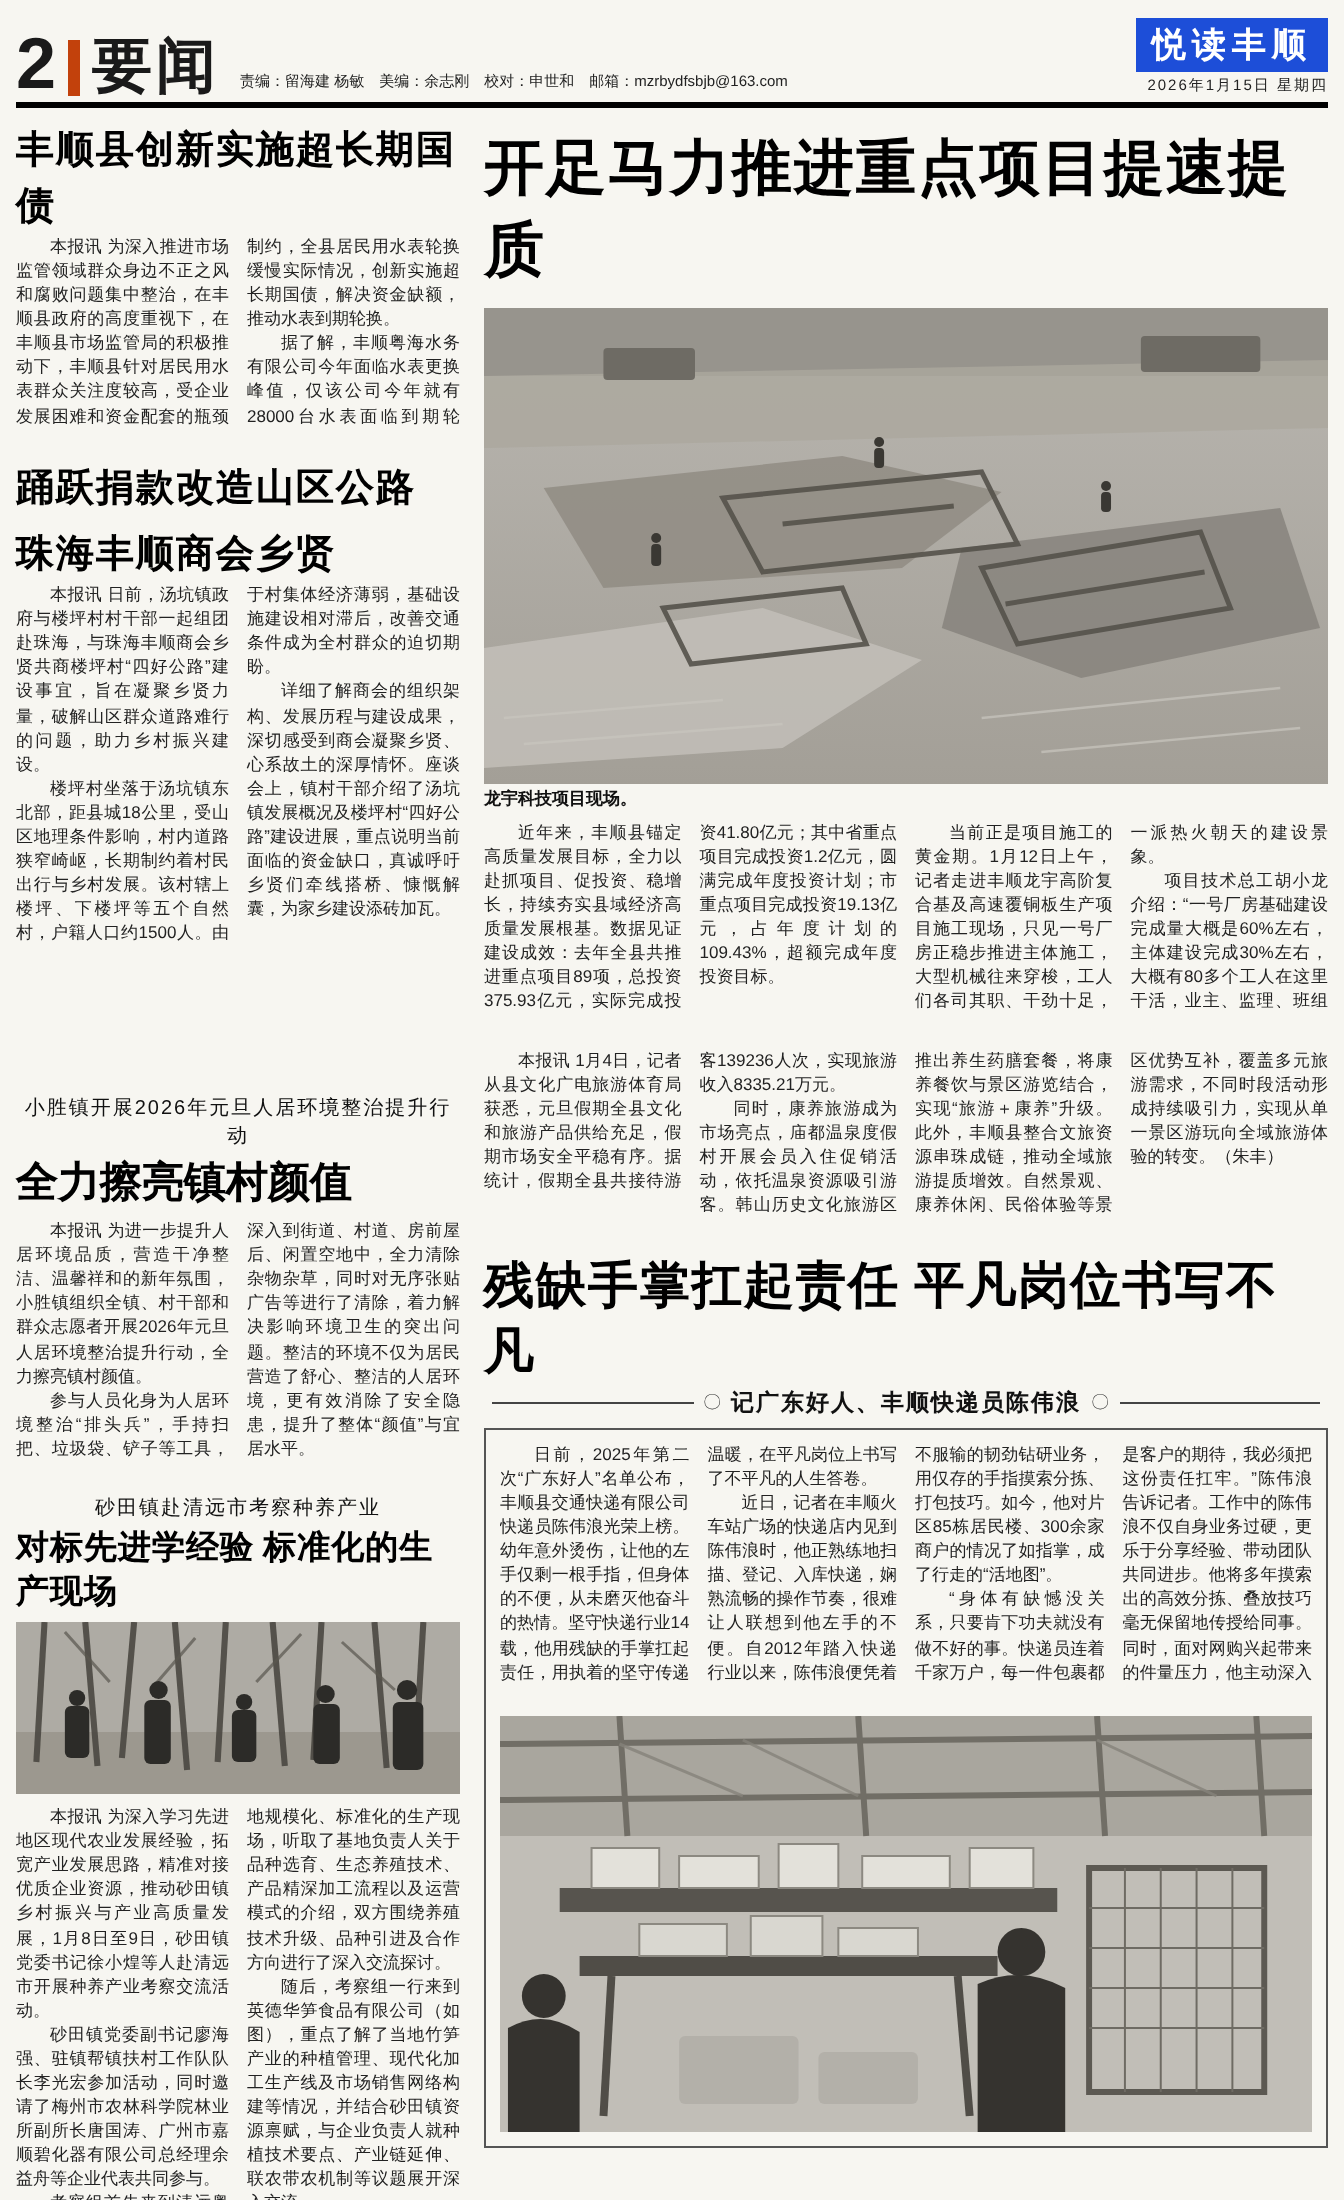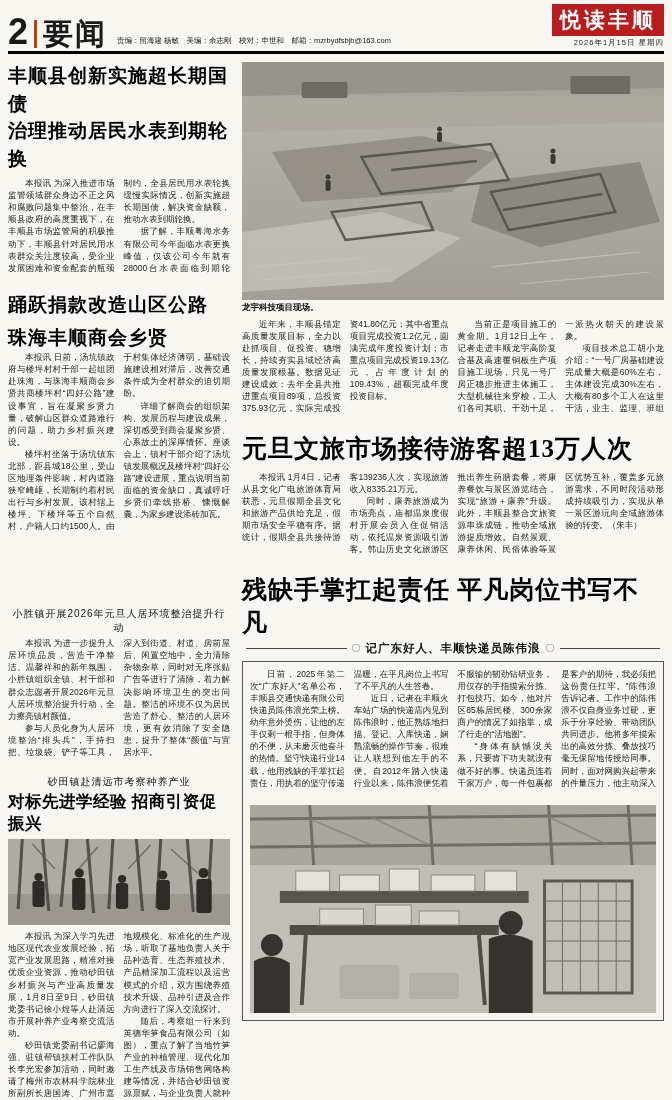--- a/index.html
+++ b/index.html
@@ -11,25 +11,25 @@
     color:#1a1a1a;
     overflow:hidden;
   }
   .page { width:672px; height:1100px; padding:6px 8px 8px 8px; }
 
   
   .header { display:flex; align-items:flex-end; justify-content:space-between;
             border-bottom:3px solid #000; padding-bottom:3px; height:48px; }
   .header-left { display:flex; align-items:flex-end; }
   .page-num { font-size:36px; font-weight:bold; line-height:0.9; padding-right:6px; }
-  .section-wrap { border-left:3px solid #c2410c; padding-left:6px; display:flex; align-items:flex-end; }
+  .section-wrap { border-left:6px solid #c2410c; padding-left:6px; display:flex; align-items:flex-end; }
   .section-name { font-size:30px; font-weight:bold; line-height:0.95; letter-spacing:2px; }
   .credits { font-size:7.5px; color:#222; margin-left:10px; padding-bottom:2px; white-space:nowrap; }
   .header-right { text-align:right; }
-  .masthead-box { background:#b91c1c; color:#fff; font-weight:bold; font-size:21px;
+  .masthead-box { background:#1d4ed8; color:#fff; font-weight:bold; font-size:17px;
                   letter-spacing:3px; padding:2px 8px; display:inline-block;
                   font-family:"Liberation Serif", serif; }
   .edition-date { font-size:7.5px; color:#222; margin-top:2px; letter-spacing:1px; }
 
   
   .content { display:flex; gap:12px; margin-top:8px; }
   .col-left { width:222px; flex:none; }
   .col-right { flex:1; min-width:0; }
 
   
@@ -79,48 +79,48 @@
       <div class="edition-date">2026年1月15日 星期四</div>
     </div>
   </div>
 
   <div class="content">
 
     <div class="col-left">
 
       <div class="article">
         <div class="title-serif lt-title">丰顺县创新实施超长期国债</div>
-        <div class="title-serif lt-title" style="margin-bottom:5px;">治理推动居民水表到期轮换</div>
         <div class="bodytext cols2" style="height:104px;">
             <p>本报讯 为深入推进市场监管领域群众身边不正之风和腐败问题集中整治，在丰顺县政府的高度重视下，在丰顺县市场监管局的积极推动下，丰顺县针对居民用水表群众关注度较高，受企业发展困难和资金配套的瓶颈制约，全县居民用水表轮换缓慢实际情况，创新实施超长期国债，解决资金缺额，推动水表到期轮换。</p>
             <p>据了解，丰顺粤海水务有限公司今年面临水表更换峰值，仅该公司今年就有28000台水表面临到期轮换，三年内共需轮换30000多台，资金缺额大。丰顺县创新实施“超长国债解决居民用水表到期轮换”项目后，目前，该公司对水表轮换资金申请项目已并入《丰顺县城区供水管网漏损治理和老化更新改造项目》，项目明确建立分区计量工程，计划在下来三年内新建DN15—DN200远传水表34987台，逐步实现居民水表的到期轮换工作。（朱丰）</p>
           </div>
       </div>
 
       <div class="article">
         <div class="title-serif lt-title" style="margin-bottom:5px;">踊跃捐款改造山区公路</div>
         <div class="title-serif lt-title">珠海丰顺商会乡贤</div>
         <div class="bodytext cols2" style="height:246px;">
             <p>本报讯 日前，汤坑镇政府与楼坪村村干部一起组团赴珠海，与珠海丰顺商会乡贤共商楼坪村“四好公路”建设事宜，旨在凝聚乡贤力量，破解山区群众道路难行的问题，助力乡村振兴建设。</p>
             <p>楼坪村坐落于汤坑镇东北部，距县城18公里，受山区地理条件影响，村内道路狭窄崎岖，长期制约着村民出行与乡村发展。该村辖上楼坪、下楼坪等五个自然村，户籍人口约1500人。由于村集体经济薄弱，基础设施建设相对滞后，改善交通条件成为全村群众的迫切期盼。</p>
             <p>详细了解商会的组织架构、发展历程与建设成果，深切感受到商会凝聚乡贤、心系故土的深厚情怀。座谈会上，镇村干部介绍了汤坑镇发展概况及楼坪村“四好公路”建设进展，重点说明当前面临的资金缺口，真诚呼吁乡贤们牵线搭桥、慷慨解囊，为家乡建设添砖加瓦。</p>
           </div>
       </div>
 
       <div class="article">
         <div class="kicker">小胜镇开展2026年元旦人居环境整治提升行动</div>
+        <div class="title-serif mid-title" style="margin-bottom:4px;">全力擦亮镇村颜值</div>
         <div class="bodytext cols2" style="height:128px;">
             <p>本报讯 为进一步提升人居环境品质，营造干净整洁、温馨祥和的新年氛围，小胜镇组织全镇、村干部和群众志愿者开展2026年元旦人居环境整治提升行动，全力擦亮镇村颜值。</p>
             <p>参与人员化身为人居环境整治“排头兵”，手持扫把、垃圾袋、铲子等工具，深入到街道、村道、房前屋后、闲置空地中，全力清除杂物杂草，同时对无序张贴广告等进行了清除，着力解决影响环境卫生的突出问题。整洁的环境不仅为居民营造了舒心、整洁的人居环境，更有效消除了安全隐患，提升了整体“颜值”与宜居水平。</p>
           </div>
       </div>
 
       <div class="article" style="margin-bottom:0;">
         <div class="kicker">砂田镇赴清远市考察种养产业</div>
-        <div class="title-serif sm-title" style="margin-bottom:4px;">对标先进学经验 招商引资促振兴</div>
+        <div class="title-serif sm-title" style="margin-bottom:4px;">对标先进学经验 标准化的生产现场</div>
         <div class="photo-frame" style="height:86px; margin-bottom:5px;">
           <svg viewBox="0 0 218 86" preserveAspectRatio="none">
             <rect width="218" height="86" fill="#aeaba4"></rect>
             <rect y="55" width="218" height="31" fill="#9c988f"></rect>
             <g stroke="#4b4842" stroke-width="3" opacity="0.9">
               <line x1="14" y1="0" x2="10" y2="70"></line>
                 <line x1="34" y1="0" x2="40" y2="72"></line>
               <line x1="58" y1="0" x2="52" y2="68"></line>
                 <line x1="78" y1="0" x2="84" y2="74"></line>
               <line x1="103" y1="0" x2="99" y2="70"></line>
@@ -155,20 +155,21 @@
             <p>考察组首先来到清远粤凰农业基地，实地观摩了基地规模化、标准化的生产现场，听取了基地负责人关于品种选育、生态养殖技术、产品精深加工流程以及运营模式的介绍，双方围绕养殖技术升级、品种引进及合作方向进行了深入交流探讨。</p>
             <p>随后，考察组一行来到英德华笋食品有限公司（如图），重点了解了当地竹笋产业的种植管理、现代化加工生产线及市场销售网络构建等情况，并结合砂田镇资源禀赋，与企业负责人就种植技术要点、产业链延伸、联农带农机制等议题展开深入交流。</p>
           </div>
       </div>
 
     </div>
 
     <div class="col-right">
 
       <div class="article">
+        <div class="title-serif headline-xl">开足马力推进重点项目提速提质</div>
         <div class="photo-frame" style="height:238px;">
           <svg viewBox="0 0 424 238" preserveAspectRatio="none">
             <defs>
               <linearGradient id="dirt" x1="0" y1="0" x2="0" y2="1">
                 <stop offset="0" stop-color="#b9b6b0"></stop>
                   <stop offset="1" stop-color="#a39f97"></stop>
               </linearGradient>
             </defs>
             <rect width="424" height="238" fill="url(#dirt)"></rect>
             <rect width="424" height="34" fill="#97948d"></rect>
@@ -205,21 +206,20 @@
         </div>
         <div class="caption">龙宇科技项目现场。</div>
         <div class="bodytext cols4" style="height:104px; margin-top:4px;">
             <p>近年来，丰顺县锚定高质量发展目标，全力以赴抓项目、促投资、稳增长，持续夯实县域经济高质量发展根基。数据见证建设成效：去年全县共推进重点项目89项，总投资375.93亿元，实际完成投资41.80亿元；其中省重点项目完成投资1.2亿元，圆满完成年度投资计划；市重点项目完成投资19.13亿元，占年度计划的109.43%，超额完成年度投资目标。</p>
             <p>当前正是项目施工的黄金期。1月12日上午，记者走进丰顺龙宇高阶复合基及高速覆铜板生产项目施工现场，只见一号厂房正稳步推进主体施工，大型机械往来穿梭，工人们各司其职、干劲十足，一派热火朝天的建设景象。</p>
             <p>项目技术总工胡小龙介绍：“一号厂房基础建设完成量大概是60%左右，主体建设完成30%左右，大概有80多个工人在这里干活，业主、监理、班组全部配合，保证安全、保证质量、保证各方面的进度。”该项目桩组长肖春来介绍：“我们的工人在上岗前，全部经过项目经理、安全员培训，经过考核才上岗。同时，我们督促工人要时时牢记安全，还有管理人员每天会去巡查。”</p>
           </div>
       </div>
 
       <div class="article">
-        <div class="title-serif headline-lg">元旦文旅市场接待游客超13万人次</div>
         <div class="bodytext cols4" style="height:92px;">
             <p>本报讯 1月4日，记者从县文化广电旅游体育局获悉，元旦假期全县文化和旅游产品供给充足，假期市场安全平稳有序。据统计，假期全县共接待游客139236人次，实现旅游收入8335.21万元。</p>
             <p>同时，康养旅游成为市场亮点，庙都温泉度假村开展会员入住促销活动，依托温泉资源吸引游客。韩山历史文化旅游区推出养生药膳套餐，将康养餐饮与景区游览结合，实现“旅游＋康养”升级。此外，丰顺县整合文旅资源串珠成链，推动全域旅游提质增效。自然景观、康养休闲、民俗体验等景区优势互补，覆盖多元旅游需求，不同时段活动形成持续吸引力，实现从单一景区游玩向全域旅游体验的转变。（朱丰）</p>
           </div>
       </div>
 
       <div class="article" style="margin-bottom:0;">
         <div class="title-serif headline-lg" style="margin-bottom:2px;">残缺手掌扛起责任 平凡岗位书写不凡</div>
         <div class="sub-row">
           <div class="sub-line"></div>

